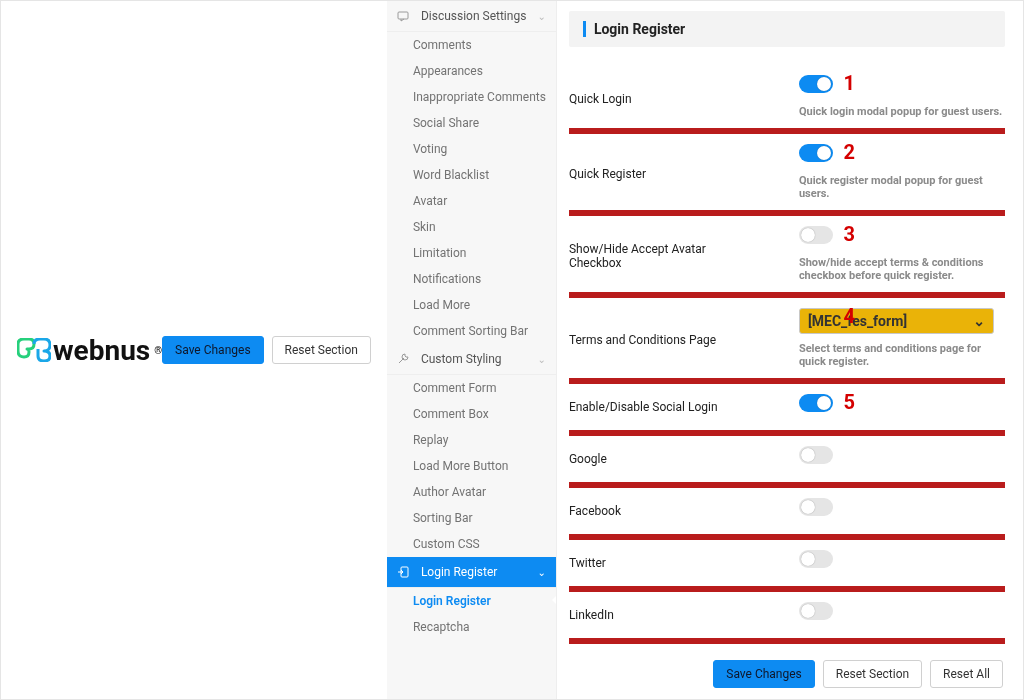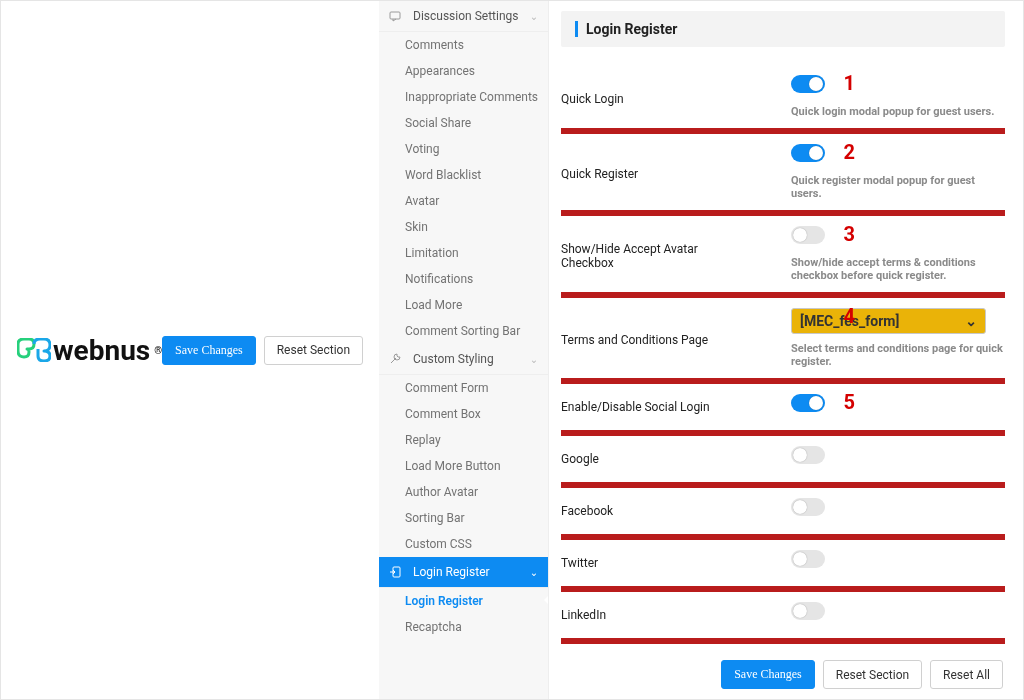--- a/index.html
+++ b/index.html
@@ -4,21 +4,21 @@
 <style>
   * { box-sizing: border-box; margin: 0; padding: 0; font-family: -apple-system, BlinkMacSystemFont, "Segoe UI", Roboto, Arial, sans-serif; }
   body { background: #fff; }
   .page { width: 1024px; height: 700px; border: 1px solid #e5e5e5; display: flex; flex-direction: row; }
   .topbar { display: flex; align-items: center; justify-content: space-between; padding: 10px 16px; }
   .brand { font-size: 28px; font-weight: 700; color: #111; display: flex; align-items: center; gap: 2px;}
   .brand-mark { display:inline-flex; align-items:center; }
   .brand-sup { font-size:10px; vertical-align: top; padding-left:2px;}
   .top-actions { display: flex; gap: 8px; }
   .btn { border: 1px solid #d0d0d0; background: #fff; color: #333; font-size: 12px; padding: 6px 12px; border-radius: 3px; cursor: pointer; }
-  .btn-primary { background: #0d8bf2; border-color: #0d8bf2; color: #ffffff; font-family: Liberation Serif, serif; }
+  .btn-primary { background: #0d8bf2; border-color: #0d8bf2; color: #0f172a; }
   .body { flex: 1; display: flex; min-height: 0; }
   .sidebar { width: 170px; background: #f7f7f7; border-right: 1px solid #eee; overflow-y: auto; font-size: 12px; }
   .side-section-title { display: flex; align-items: center; justify-content: space-between; padding: 8px 10px; color: #555; font-weight: 400; border-bottom: 1px solid #eee; cursor: pointer; }
   .side-section-title .ic { width: 12px; height: 12px; margin-right: 6px; color:#9a9a9a;}
   .side-section-title .left { display:flex; align-items:center; gap:6px;}
   .chev { color: #bbb; font-size: 10px; }
   .side-item { padding: 6px 10px 6px 26px; color: #737373; cursor: pointer; }
   .side-section-active { background: #0d8bf2; color: #fff; }
   .side-section-active .chev, .side-section-active .ic { color: #fff; }
   .side-item.active { color: #0d8bf2; font-weight: 600; }

